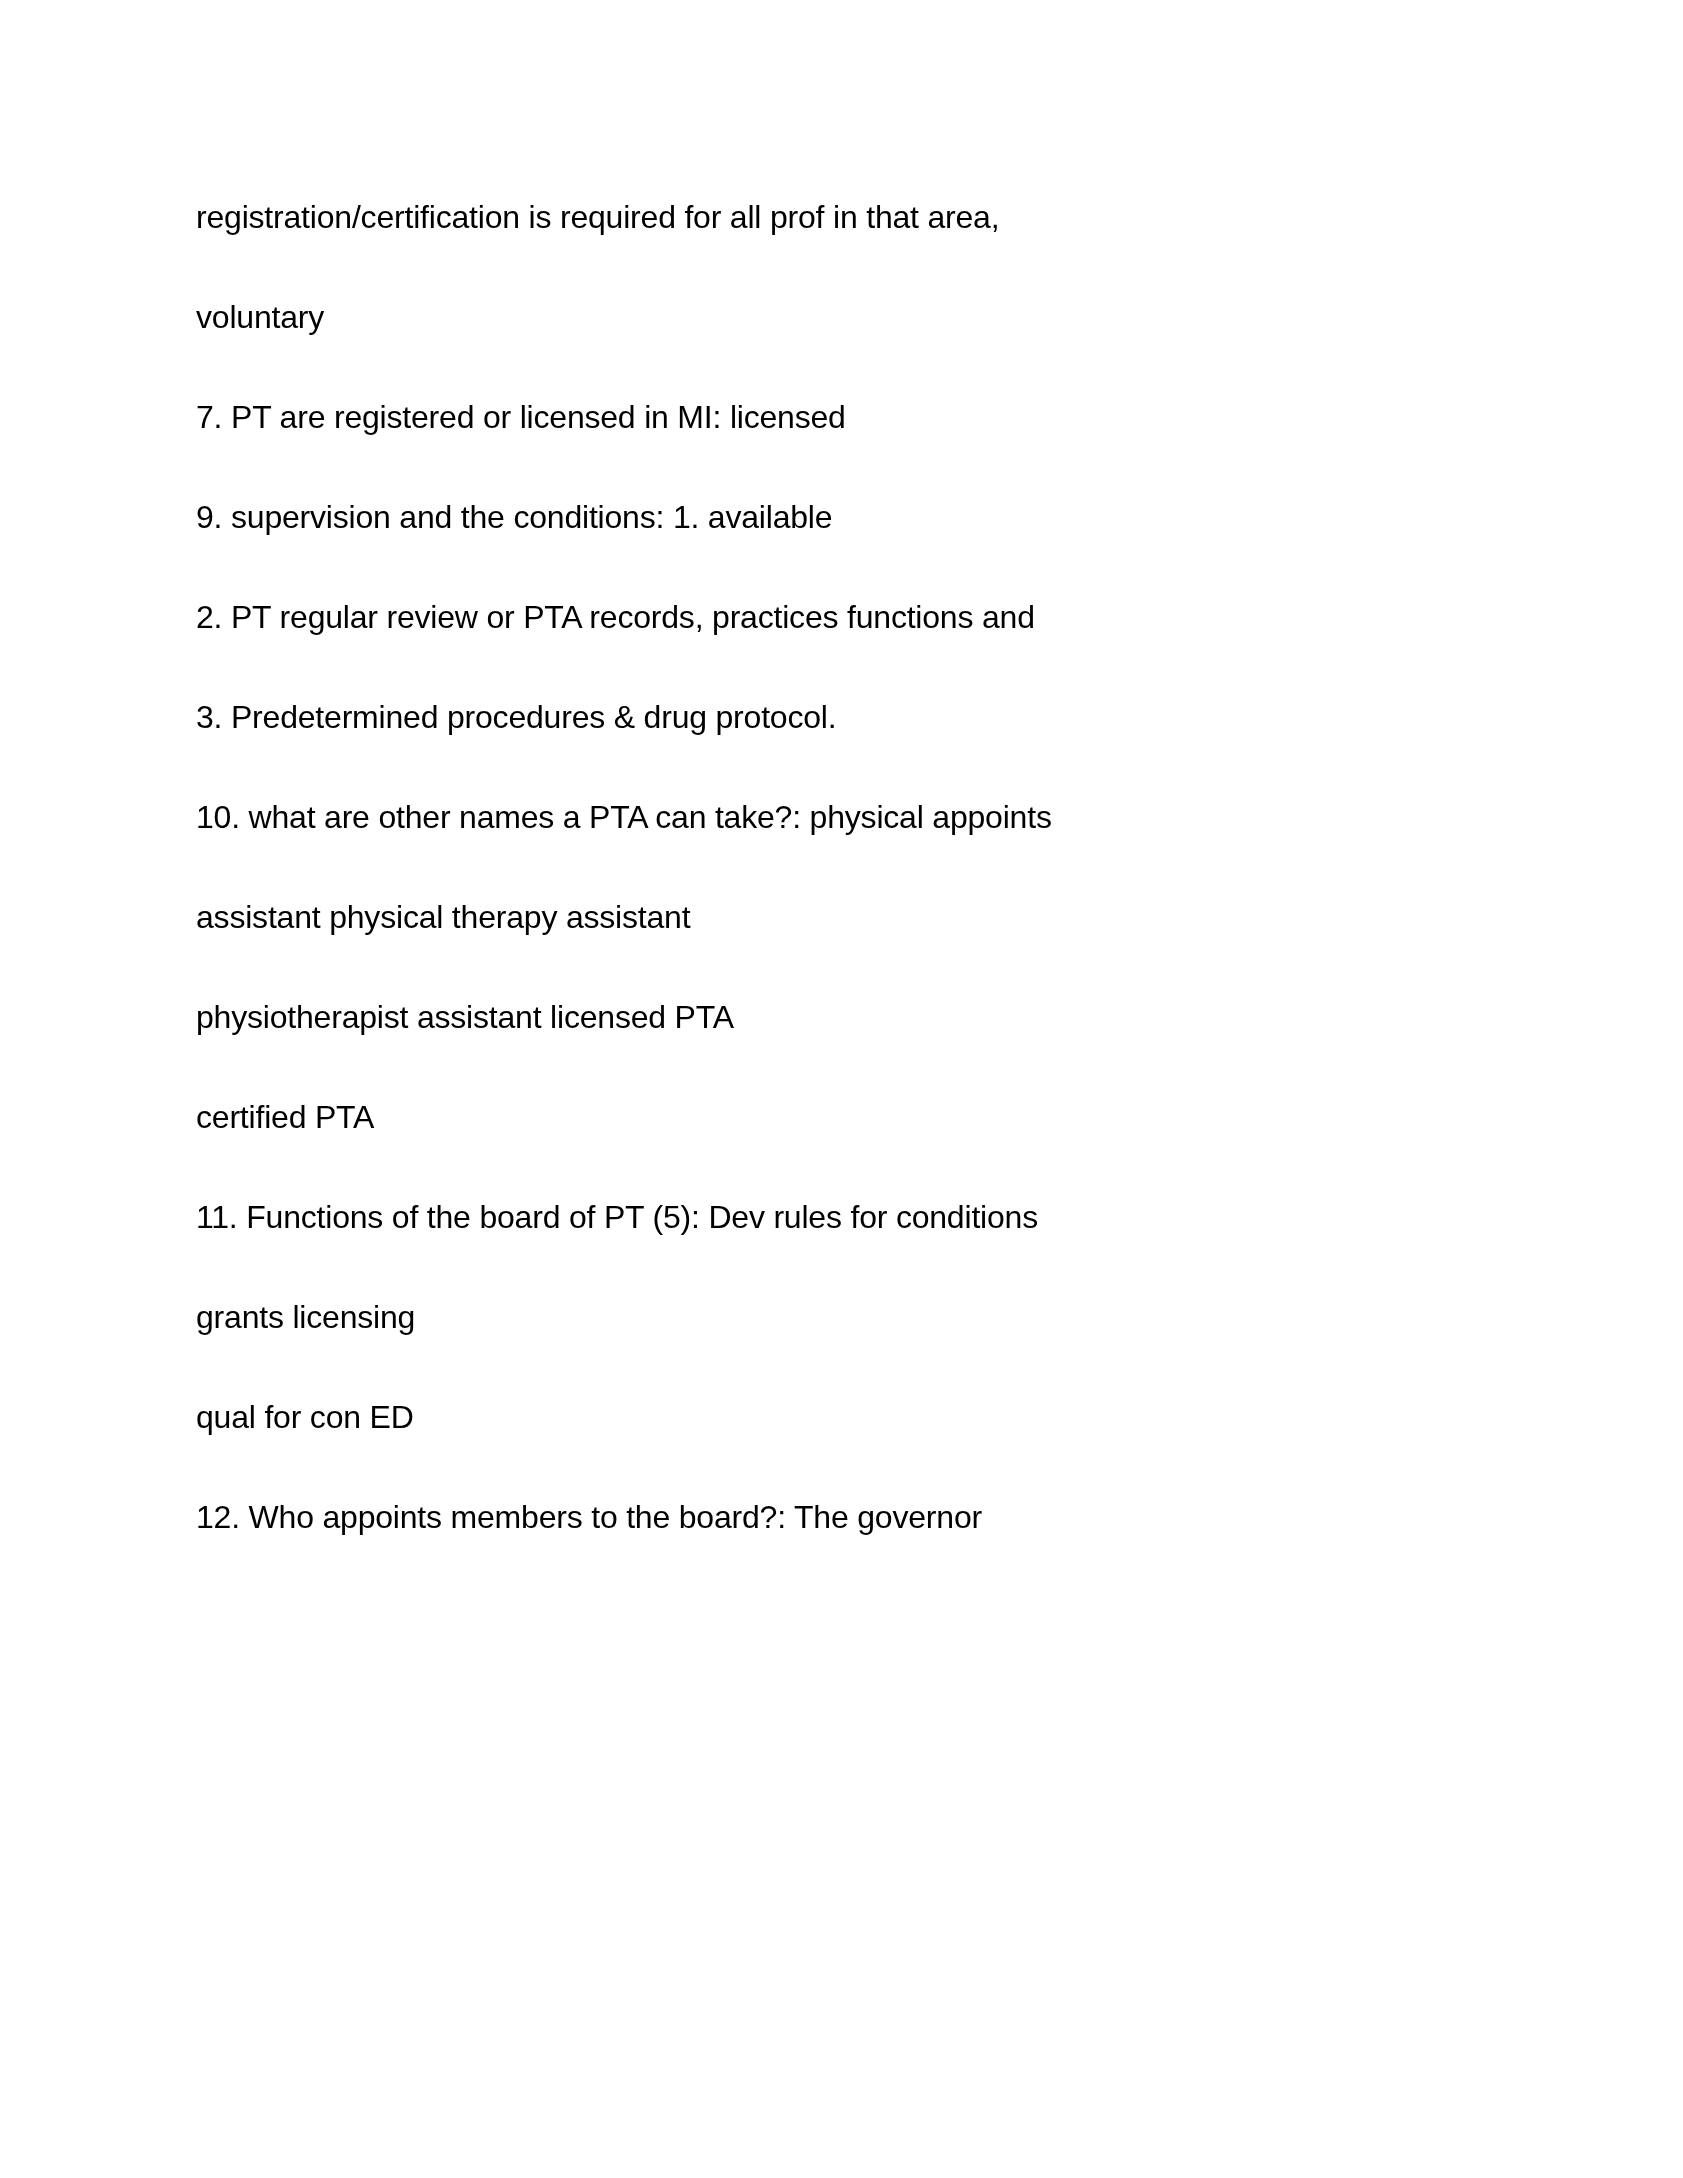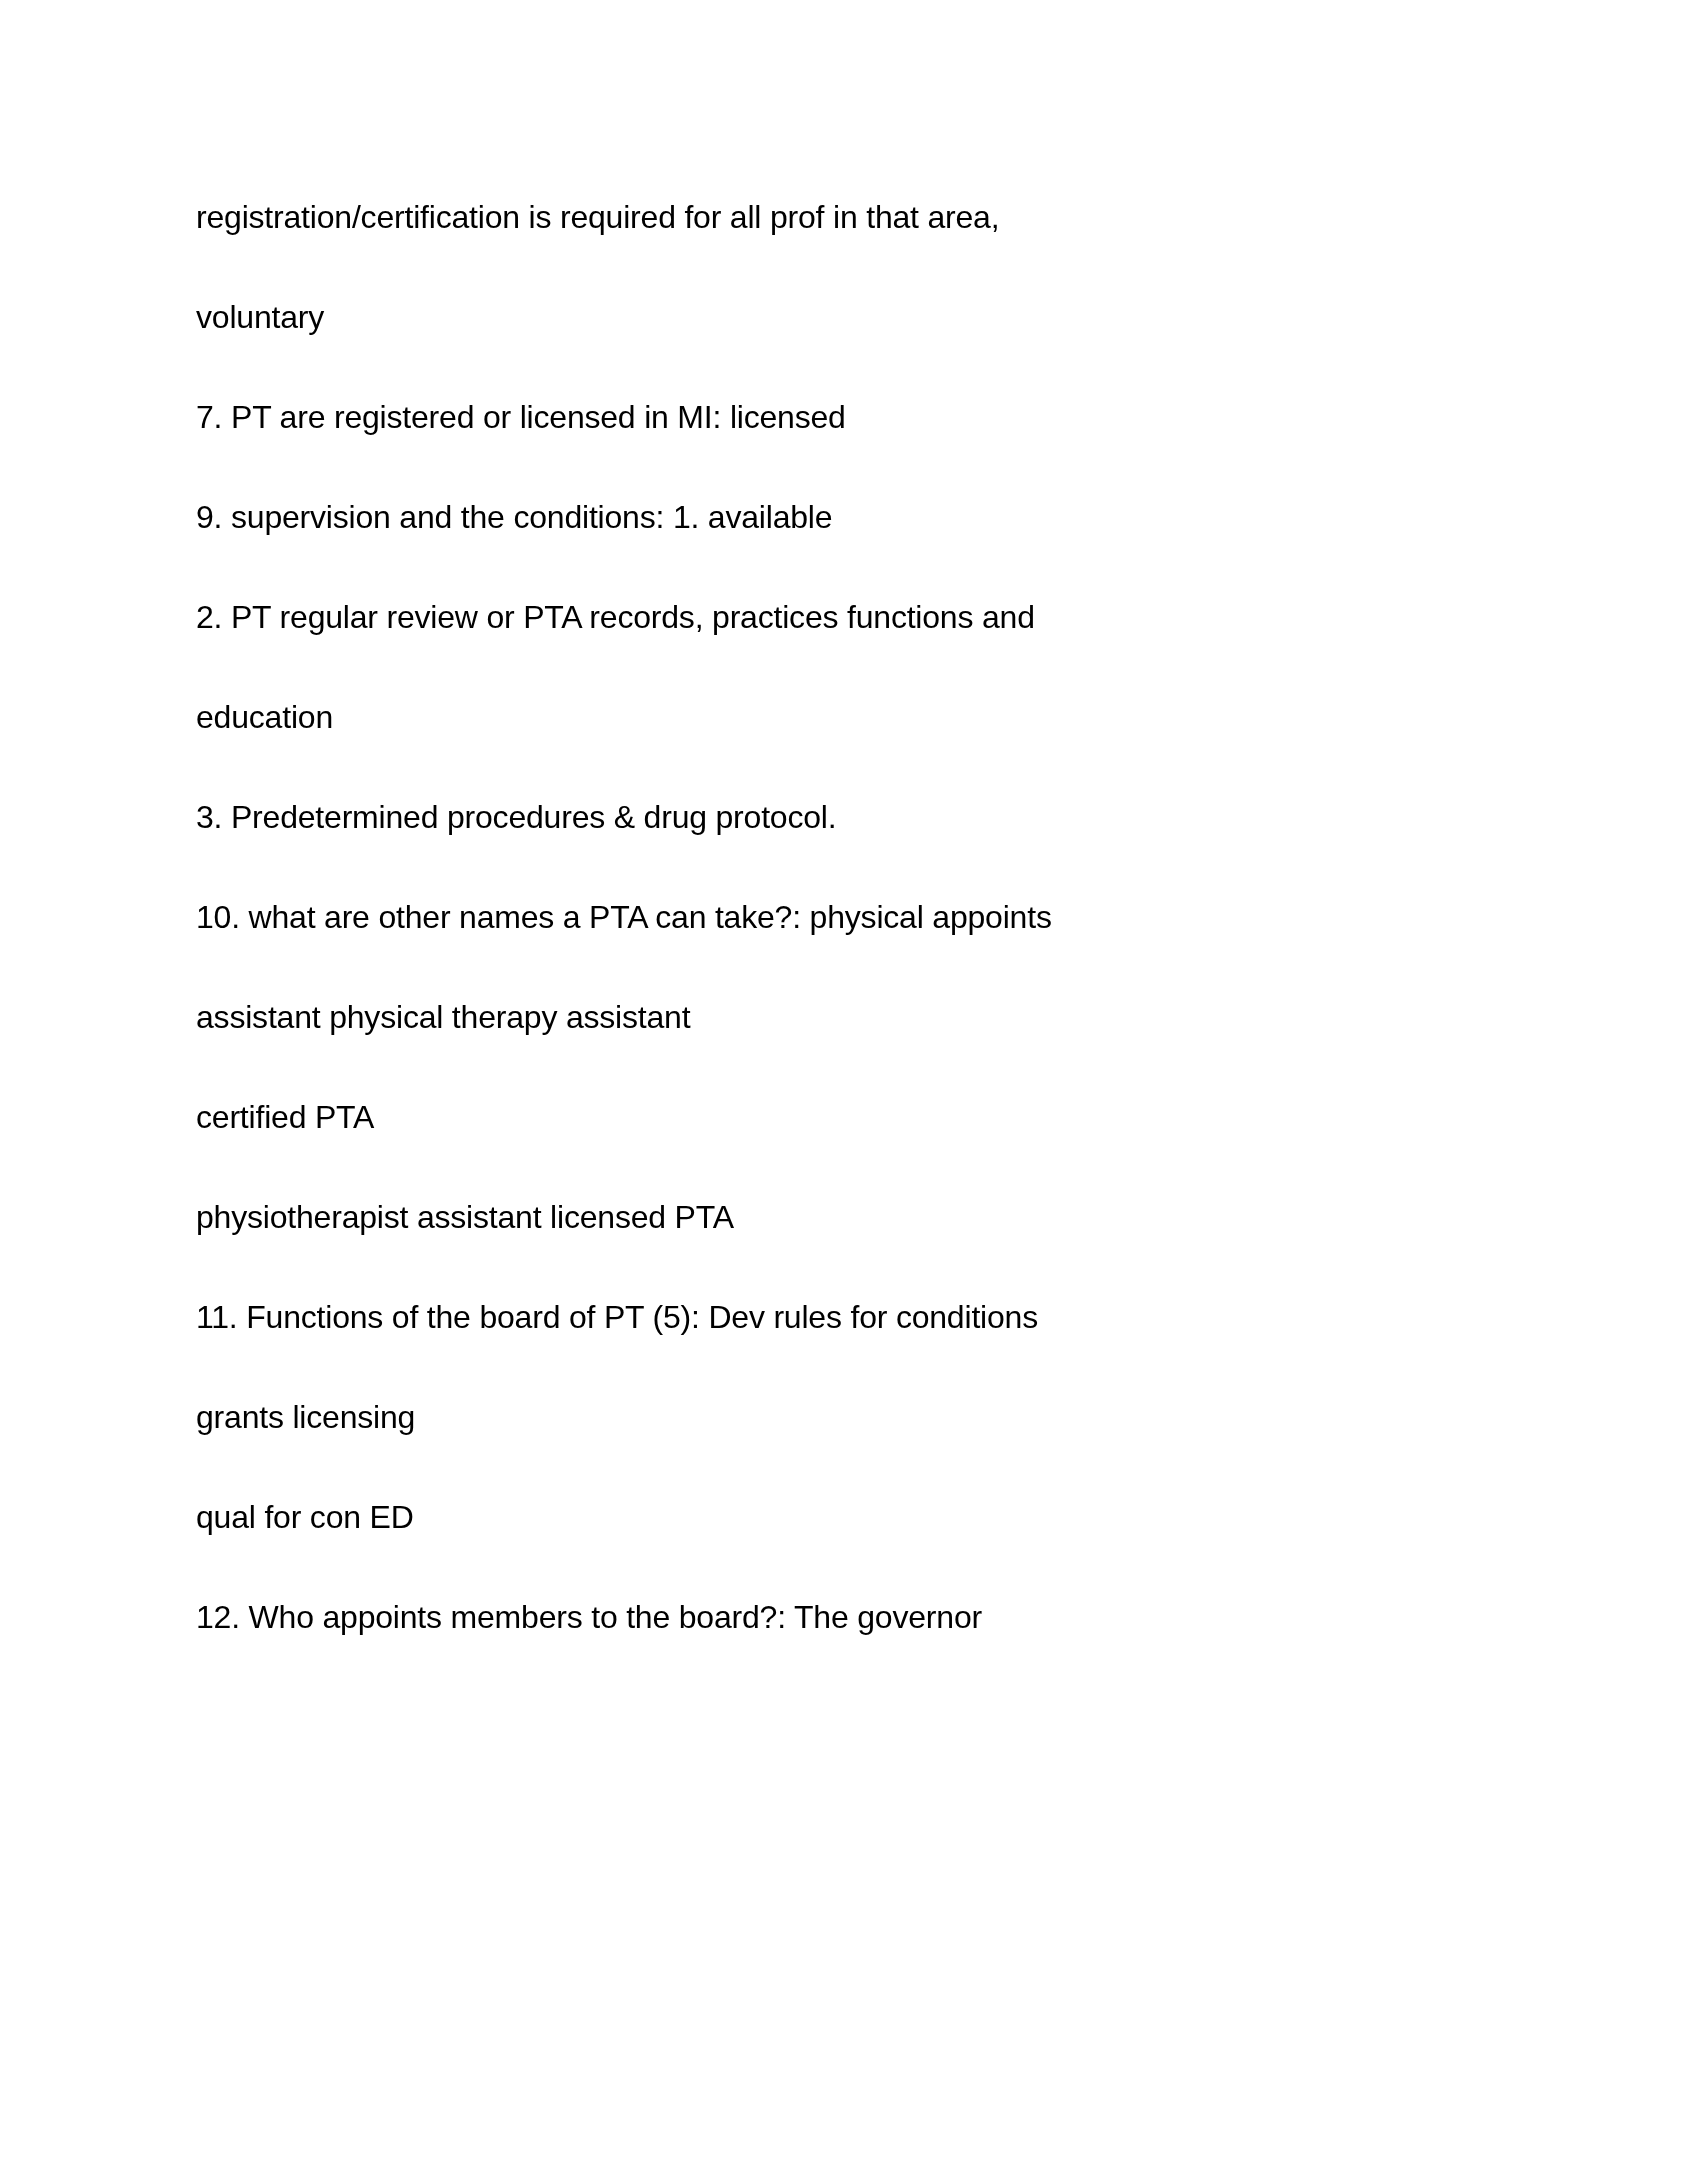--- a/index.html
+++ b/index.html
@@ -52,42 +52,39 @@
 
   <div class="line">
     <span class="num">9. </span><span class="q">supervision and the conditions:</span><span class="a"> 1. available</span>
   </div>
 
 
   <div class="line">
     <span>2. PT regular review or PTA records, practices functions and</span>
   </div>
 
-  <div class="line">
-    <span>education</span>
-  </div>
 
   <div class="line">
     <span>3. Predetermined procedures &amp; drug protocol.</span>
   </div>
 
   <div class="line">
     <span class="num">10. </span><span class="q">what are other names a PTA can take?:</span><span class="a"> physical appoints</span>
   </div>
 
   <div class="line">
     <span>assistant physical therapy assistant</span>
   </div>
 
   <div class="line">
-    <span>certified PTA</span>
+    <span>physiotherapist assistant licensed PTA</span>
   </div>
 
   <div class="line">
-    <span>physiotherapist assistant licensed PTA</span>
+    <span>certified PTA</span>
   </div>
 
   <div class="line">
     <span class="num">11. </span><span class="q">Functions of the board of PT (5):</span><span class="a"> Dev rules for conditions</span>
   </div>
 
   <div class="line">
     <span>grants licensing</span>
   </div>
 

